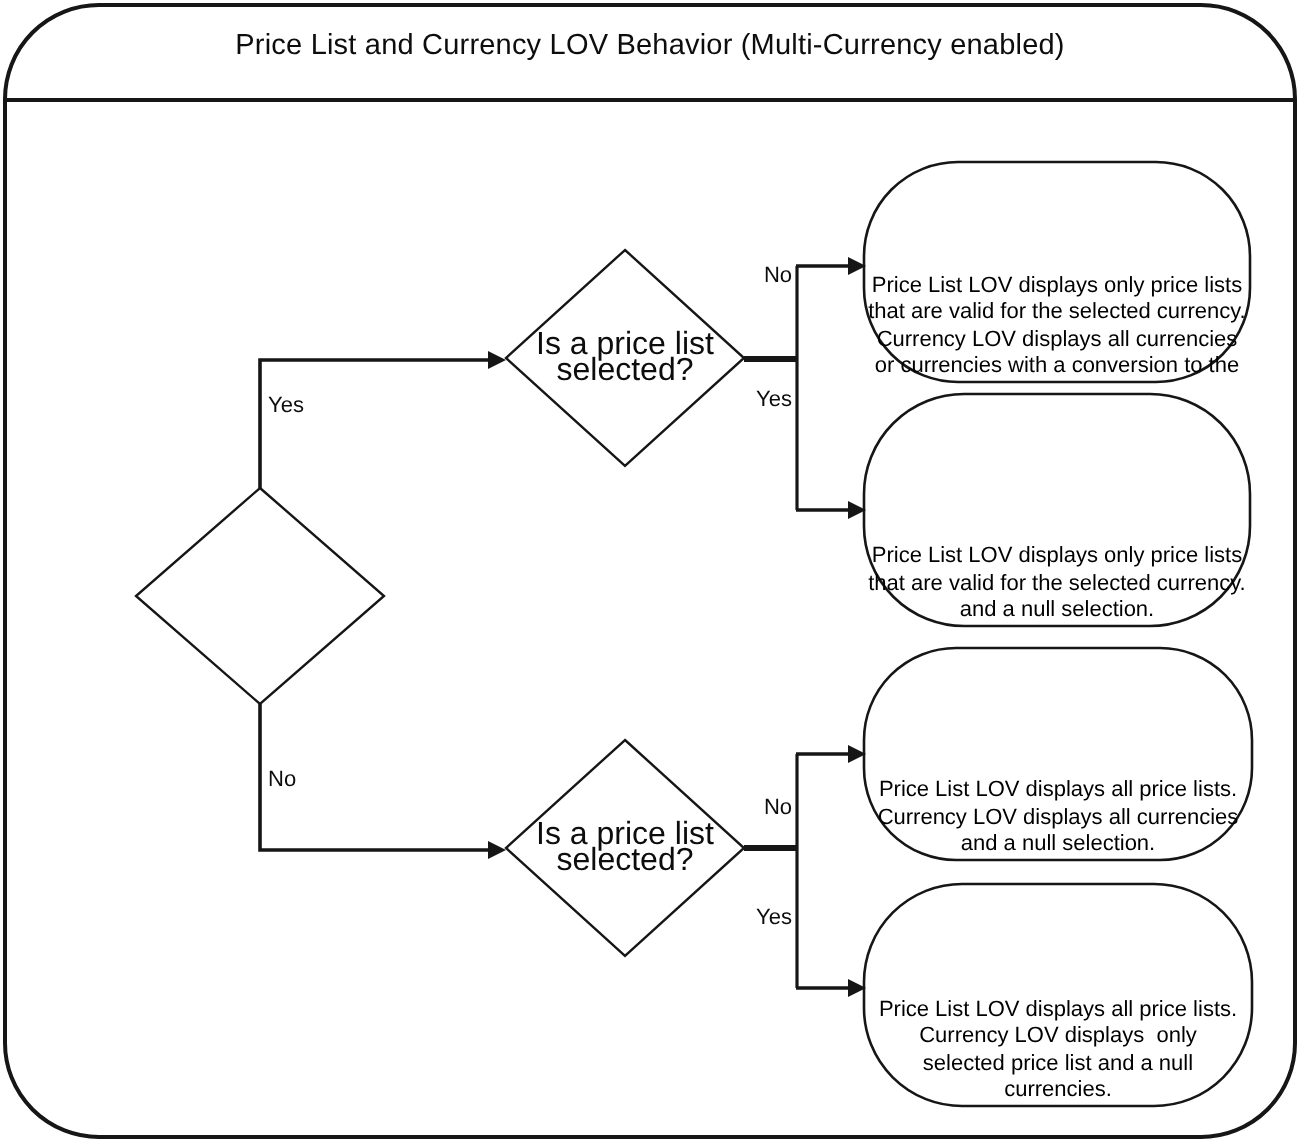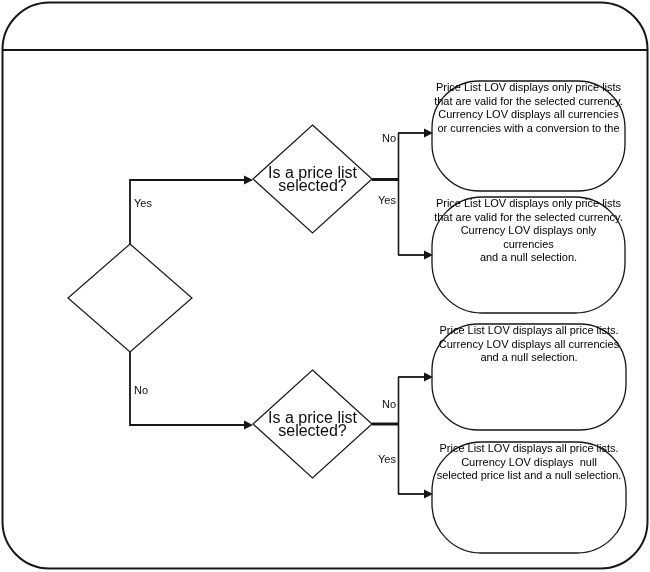--- a/index.html
+++ b/index.html
@@ -14,21 +14,21 @@
     left:0;top:15px;width:650px;text-align:center;
     font-size:14.5px;letter-spacing:.1px;
   }
   .diamond-label{
     text-align:center;font-size:16px;line-height:13px;
   }
   .branch-label{font-size:11px;line-height:12px;}
   .branch-label.right{text-align:right;width:40px;}
   .outcome{
     position:absolute;display:flex;flex-direction:column;
-    justify-content:flex-start;align-items:center;
+    justify-content:flex-end;align-items:center;
     font-size:11px;line-height:13.6px;text-align:center;
   }
   .outcome div{white-space:pre-wrap;}
 </style>
 </head>
 <body>
 
 <div id="canvas">
 
   <svg id="shapes" width="650" height="572" viewBox="0 0 650 572">
@@ -65,20 +65,21 @@
     <g fill="#161616" stroke="none">
       <polygon points="253,180 244,175.5 244,184.5"></polygon>
       <polygon points="253,425 244,420.5 244,429.5"></polygon>
       <polygon points="433,133 424,128.5 424,137.5"></polygon>
       <polygon points="433,255 424,250.5 424,259.5"></polygon>
       <polygon points="433,377 424,372.5 424,381.5"></polygon>
       <polygon points="433,494 424,489.5 424,498.5"></polygon>
     </g>
   </svg>
 
+  <div class="txt title">Price List and Currency LOV Behavior (Multi-Currency enabled)</div>
 
   <div class="txt diamond-label" style="left:262px;top:166px;width:101px;">Is a price list selected?</div>
   <div class="txt diamond-label" style="left:262px;top:411px;width:101px;">Is a price list selected?</div>
 
   <div class="txt branch-label" style="left:134px;top:197px;">Yes</div>
   <div class="txt branch-label" style="left:134px;top:384px;">No</div>
   <div class="txt branch-label right" style="left:356px;top:132px;">No</div>
   <div class="txt branch-label right" style="left:356px;top:194px;">Yes</div>
   <div class="txt branch-label right" style="left:356px;top:398px;">No</div>
   <div class="txt branch-label right" style="left:356px;top:453px;">Yes</div>
@@ -86,29 +87,28 @@
   <div class="outcome" style="left:434px;top:81px;width:189px;height:110px;">
     <div>Price List LOV displays only price lists</div>
     <div>that are valid for the selected currency.</div>
     <div>Currency LOV displays all currencies</div>
     <div>or currencies with a conversion to the</div>
   </div>
 
   <div class="outcome" style="left:434px;top:197px;width:189px;height:116px;">
     <div>Price List LOV displays only price lists</div>
     <div>that are valid for the selected currency.</div>
-    <div>Currency LOV displays only currencies</div>
     <div>and a null selection.</div>
   </div>
 
   <div class="outcome" style="left:434px;top:324px;width:190px;height:106px;">
     <div>Price List LOV displays all price lists.</div>
     <div>Currency LOV displays all currencies</div>
     <div>and a null selection.</div>
   </div>
 
   <div class="outcome" style="left:434px;top:442px;width:190px;height:111px;">
     <div>Price List LOV displays all price lists.</div>
-    <div>Currency LOV displays  null</div>
-    <div>selected price list and a null selection.</div>
+    <div>Currency LOV displays  only</div>
+    <div>selected price list and a null currencies.</div>
   </div>
 
 </div>
 
 </body></html>

